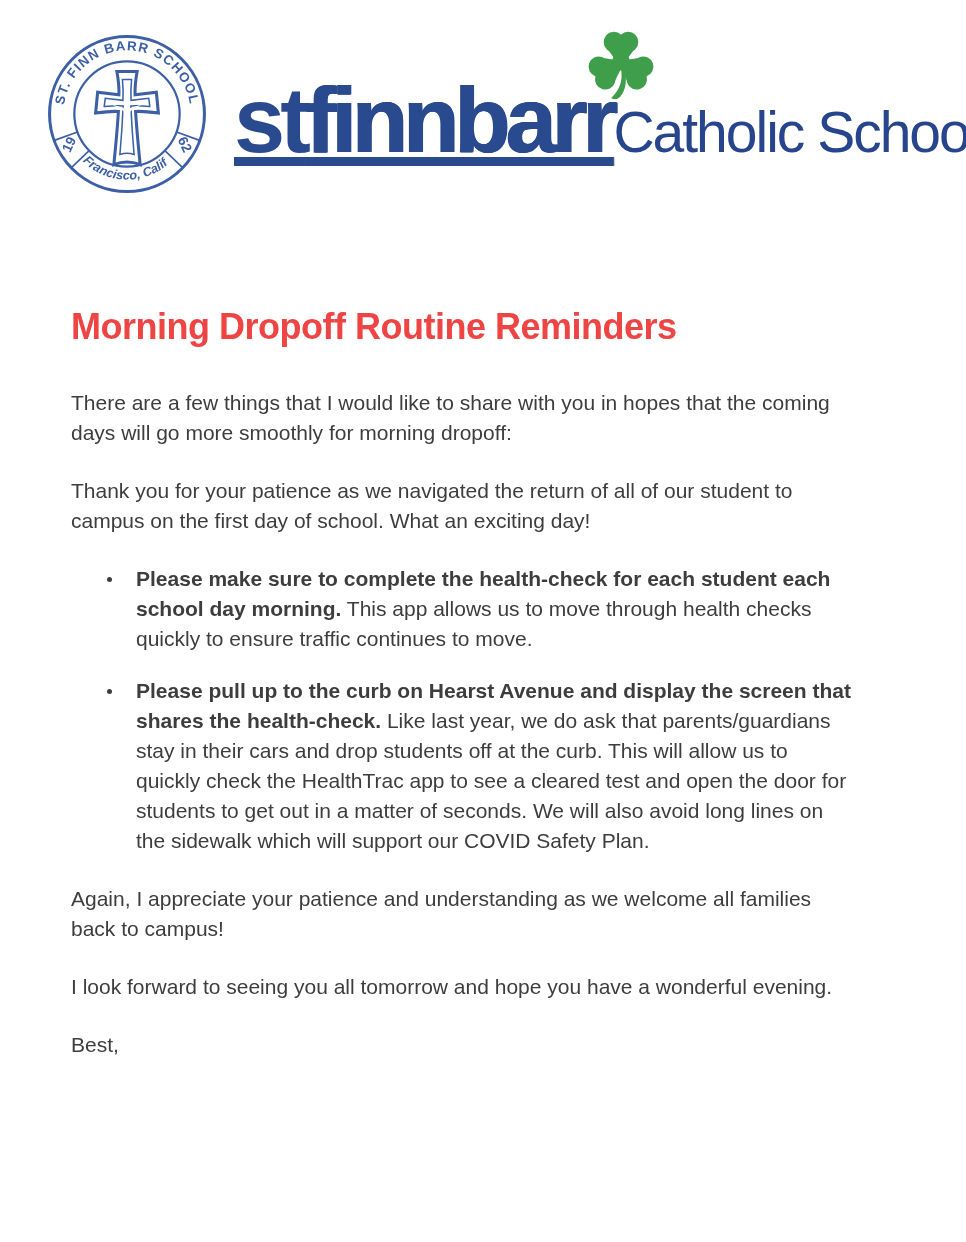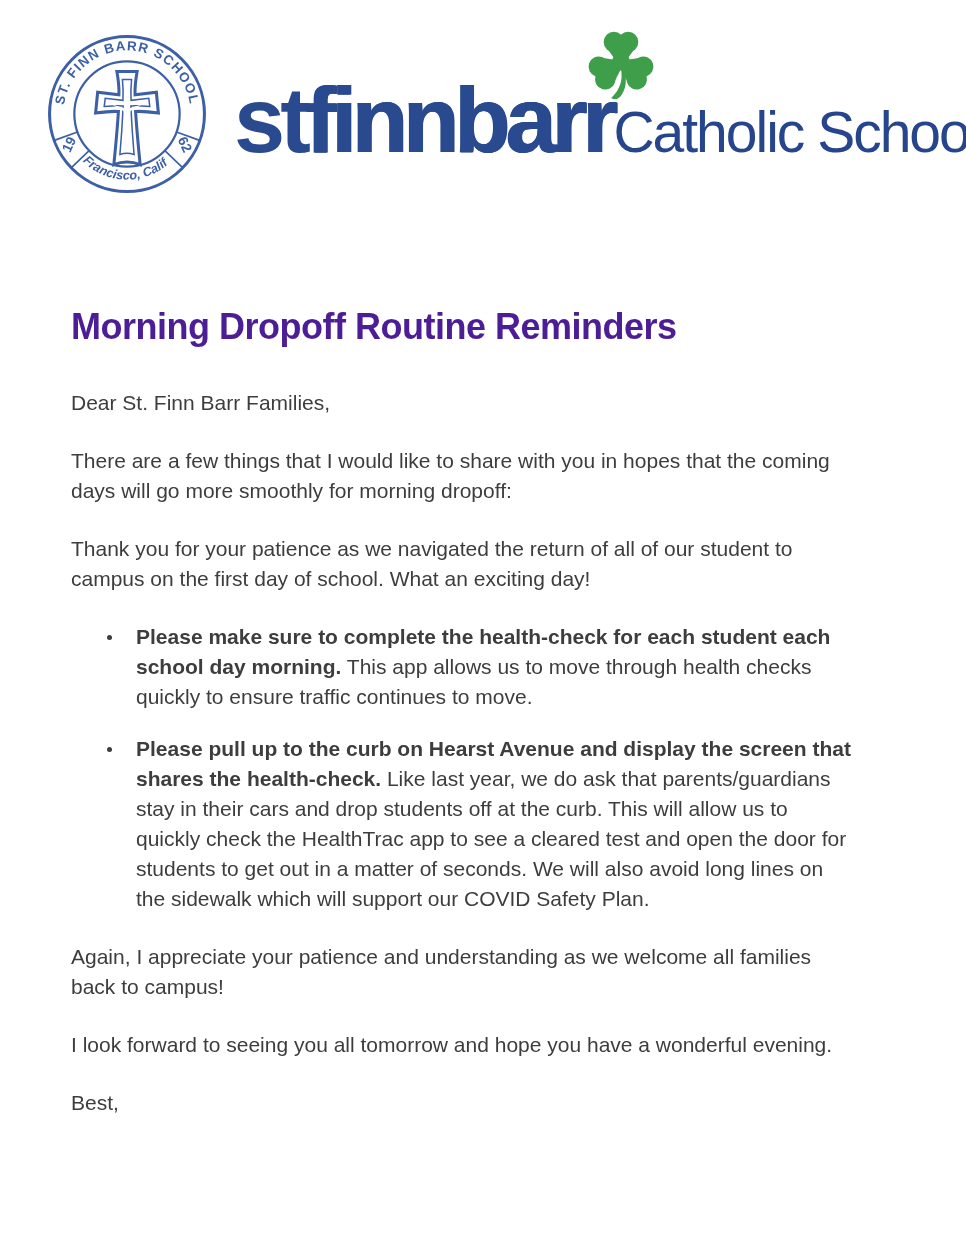--- a/index.html
+++ b/index.html
@@ -35,20 +35,21 @@
     left: 234px;
     top: 74px;
     white-space: nowrap;
     color: #2a4a8f;
     line-height: 1;
   }
   .wordmark .wm-big {
     font-size: 92px;
     font-weight: 700;
     letter-spacing: -5px;
+    text-decoration: underline;
   }
   .wordmark .wm-heavy {
     text-shadow: 0.7px 0 0 currentColor, -0.7px 0 0 currentColor;
   }
   .wordmark .wm-small {
     font-size: 57px;
     font-weight: 400;
     letter-spacing: -2px;
     color: #27458c;
   }
@@ -66,21 +67,21 @@
     color: #3d3d3d;
     font-size: 21px;
     line-height: 30px;
   }
   .content h1 {
     margin: 88px 0 40px 0;
     font-size: 36px;
     line-height: 42px;
     font-weight: 700;
     letter-spacing: -0.5px;
-    color: #4c1d95;
+    color: #ef4444;
   }
   .content p {
     margin: 28px 0;
     white-space: pre-line;
   }
   .content ul {
     list-style: none;
     margin: 23px 0 28px 0;
     padding: 0 0 0 65px;
   }
@@ -164,21 +165,20 @@
         <circle cx="40" cy="40" r="10"></circle>
         <path d="M 40 48 C 42 60 40 70 29 81 C 33 84 38 82 41 77 C 48 66 45 54 44 48 Z"></path>
       </g>
     </svg>
   </div>
 
   <div class="content">
 
     <h1>Morning Dropoff Routine Reminders</h1>
 
-    <p>Dear St. Finn Barr Families,</p>
 
     <p>There are a few things that I would like to share with you in hopes that the coming
 days will go more smoothly for morning dropoff:</p>
 
     <p>Thank you for your patience as we navigated the return of all of our student to
 campus on the first day of school. What an exciting day!</p>
 
     <ul>
       <li><span class="bold-lead">Please make sure to complete the health-check for each student each
 school day morning.</span><span> This app allows us to move through health checks

